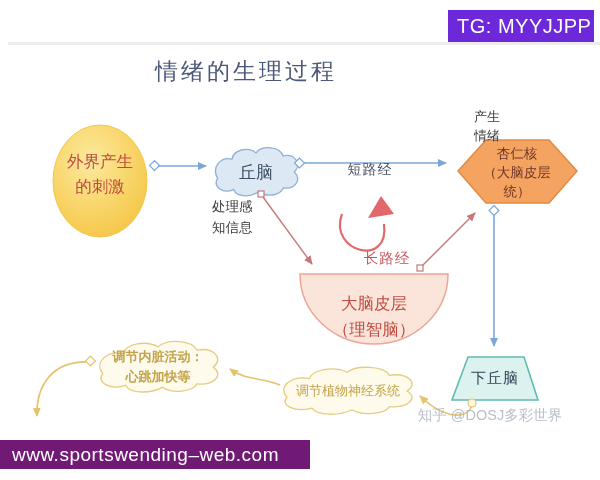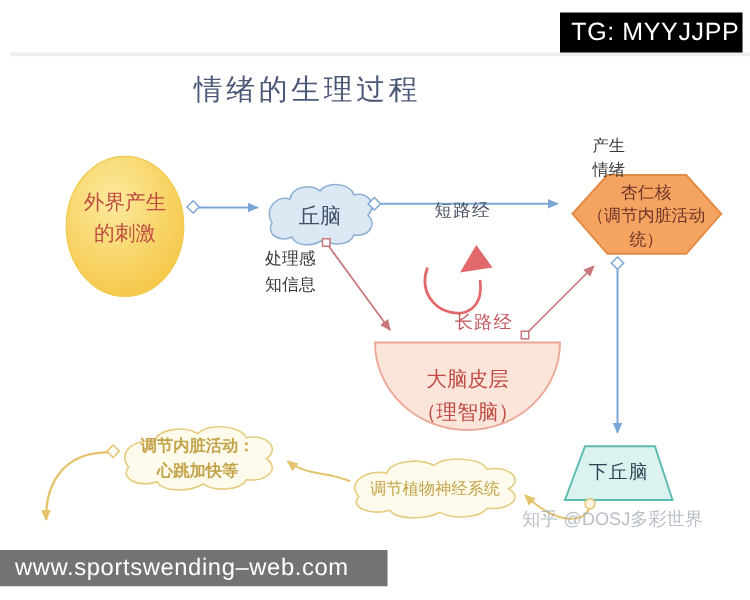--- a/index.html
+++ b/index.html
@@ -6,21 +6,21 @@
   body{
     width:600px;height:480px;position:relative;overflow:hidden;
     background:#ffffff;
     font-family:"Liberation Serif", serif;
   }
   .abs{position:absolute;}
   .label{white-space:pre-line;line-height:1.45;}
   
   .tg-badge{
     left:448px;top:10px;width:146px;height:32px;
-    background:#000000;color:#ffffff;
+    background:#6d28d9;color:#ffffff;
     font-family:"Liberation Sans", sans-serif;
     font-size:20px;line-height:32px;padding-left:9px;box-sizing:border-box;
     letter-spacing:.5px;
   }
   .top-edge{left:8px;top:42px;width:592px;height:3px;background:#ededed;}
   
   .title{
     left:155px;top:55px;width:250px;text-align:left;
     font-size:23px;color:#4c5878;letter-spacing:3px;
   }
@@ -33,21 +33,21 @@
   .amygdala-label{left:455px;top:145px;width:124px;text-align:center;font-size:13.5px;color:#6e3428;line-height:1.4;}
   .long-path{left:342px;top:248px;width:90px;text-align:center;font-size:14.5px;color:#c4565c;letter-spacing:1px;}
   .cortex-label{left:300px;top:291px;width:148px;text-align:center;font-size:16.5px;color:#bf4a41;line-height:1.55;}
   .hypothalamus-label{left:463px;top:368px;width:64px;text-align:center;font-size:15px;color:#2e4456;letter-spacing:1px;}
   .visceral-label{left:96px;top:347px;width:124px;text-align:center;font-size:13px;color:#c3a349;line-height:1.5;font-weight:bold;}
   .autonomic-label{left:285px;top:382px;width:126px;text-align:center;font-size:13px;color:#c3a349;}
   .watermark{left:400px;top:406px;width:180px;text-align:center;font-size:14.5px;color:#a7b0ba;opacity:.8;
     font-family:"Liberation Sans", sans-serif;}
   
   .url-bar{
-    left:0;top:440px;width:310px;height:29px;background:#737373;
+    left:0;top:440px;width:310px;height:29px;background:#701a75;
     color:#ffffff;font-family:"Liberation Sans", sans-serif;
     font-size:19px;line-height:29px;padding-left:12px;box-sizing:border-box;
     letter-spacing:.5px;
   }
   svg{position:absolute;left:0;top:0;}
 </style>
 </head>
 <body>
 
 <svg width="600" height="480" viewBox="0 0 600 480">
@@ -116,21 +116,21 @@
 
 <div class="abs label stimulus-label">外界产生
 的刺激</div>
 <div class="abs label thalamus-label">丘脑</div>
 <div class="abs label process-note">处理感
 知信息</div>
 <div class="abs label short-path">短路经</div>
 <div class="abs label produce-note">产生
 情绪</div>
 <div class="abs label amygdala-label">杏仁核
-（调节内脏活动
+（大脑皮层
 统）</div>
 <div class="abs label long-path">长路经</div>
 <div class="abs label cortex-label">大脑皮层
 （理智脑）</div>
 <div class="abs label hypothalamus-label">下丘脑</div>
 <div class="abs label visceral-label">调节内脏活动：
 心跳加快等</div>
 <div class="abs label autonomic-label">调节植物神经系统</div>
 <div class="abs watermark">知乎 @DOSJ多彩世界</div>
 <div class="abs url-bar">www.sportswending–web.com</div>

